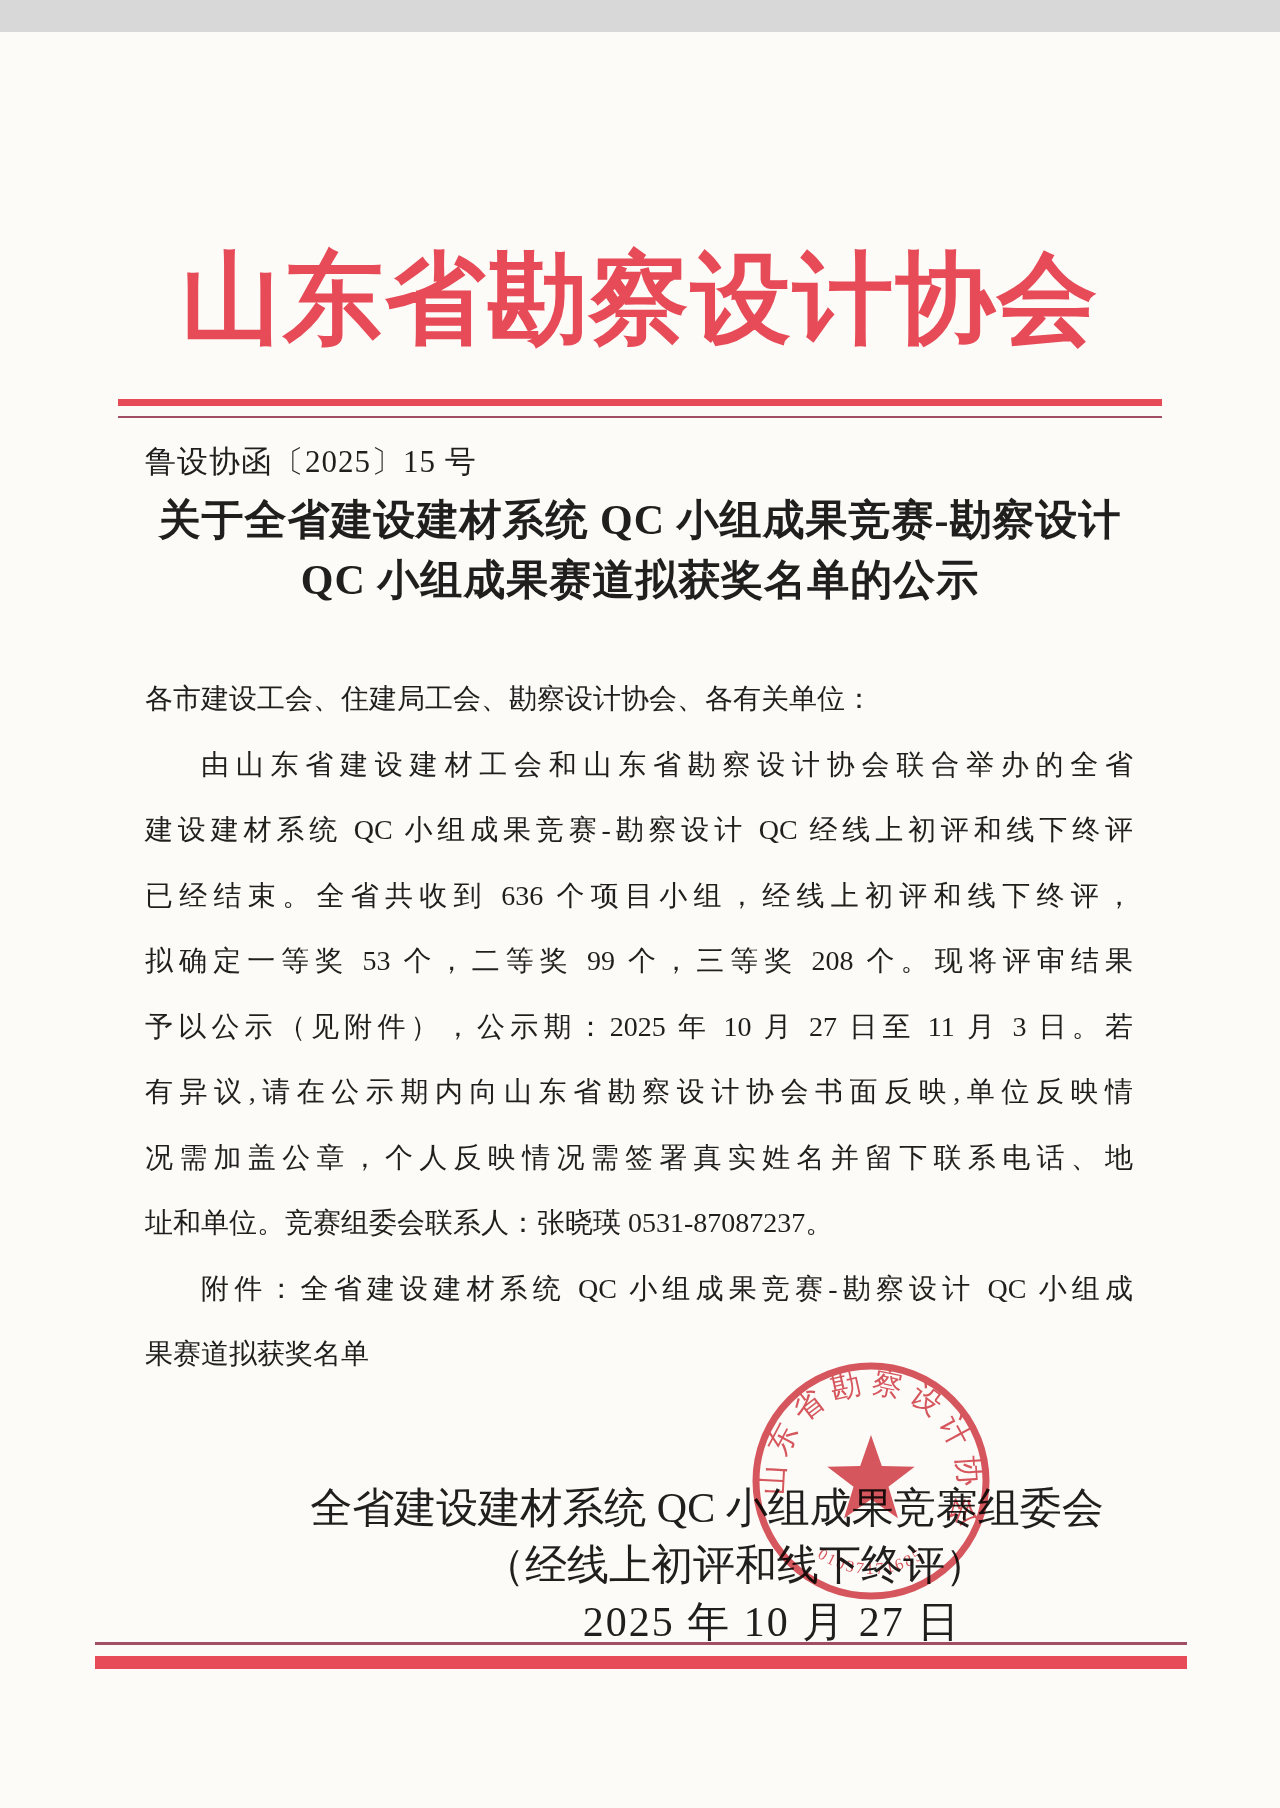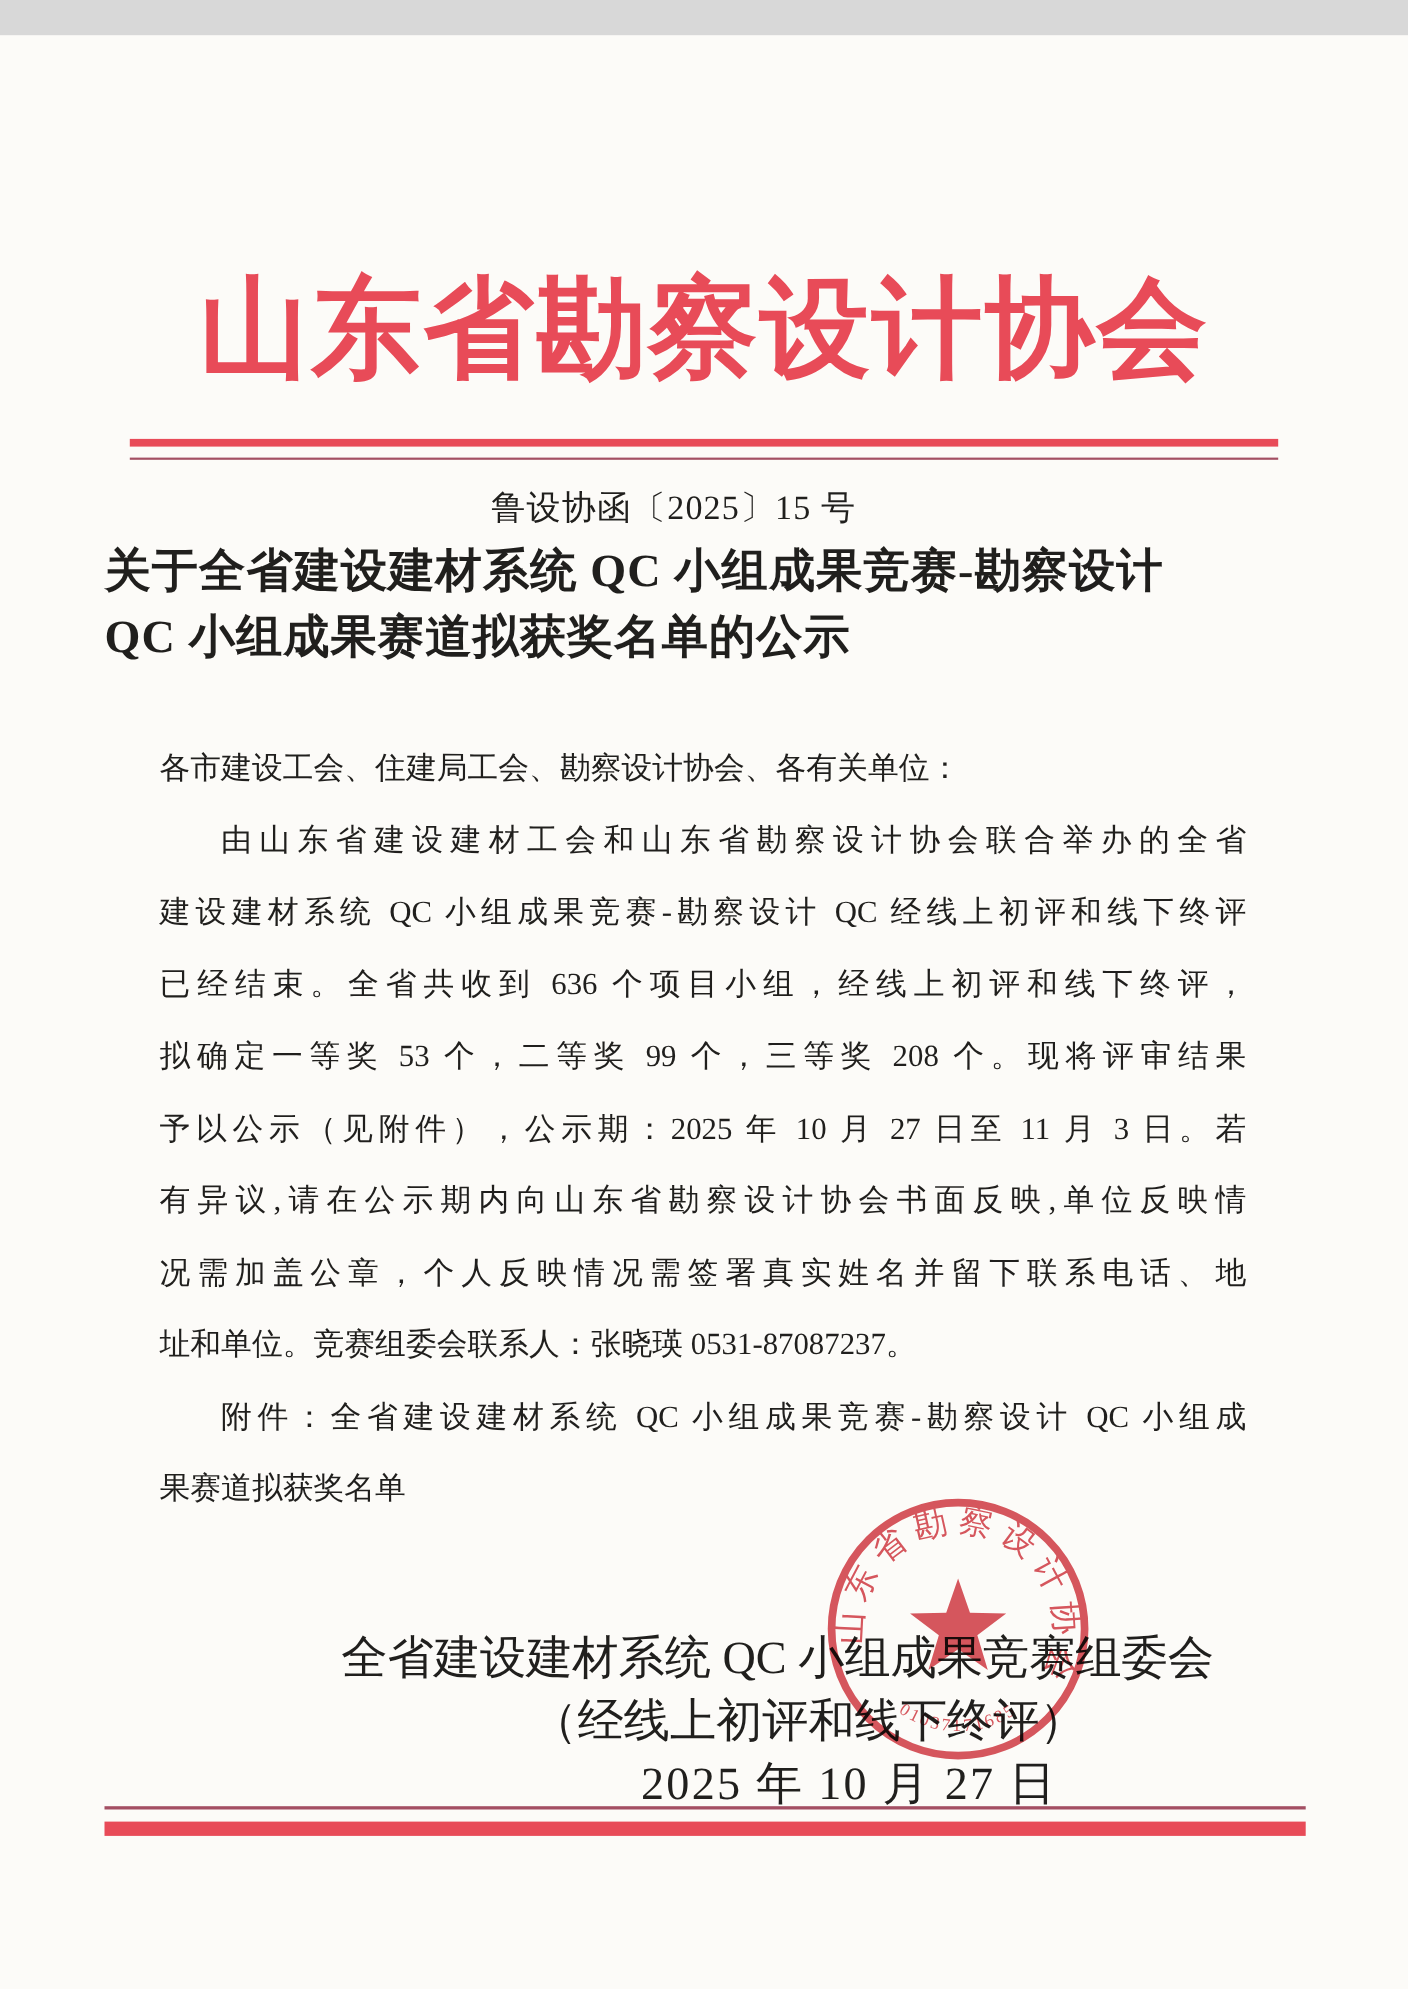--- a/index.html
+++ b/index.html
@@ -16,25 +16,25 @@
     overflow:hidden;color:var(--ink);margin-top:32px;
   }
   .letterhead{
     position:absolute;top:210px;left:0;width:100%;text-align:center;
     font-size:100px;font-weight:700;color:var(--brand-red);
     letter-spacing:2px;line-height:115px;white-space:nowrap;
   }
   .rule-thick{position:absolute;top:367px;left:118px;width:1044px;height:7px;background:var(--brand-red);}
   .rule-thin{position:absolute;top:384px;left:118px;width:1044px;height:2px;background:var(--rule-thin);}
   .doc-number{
-    position:absolute;top:408px;left:145px;width:935px;text-align:center;
+    position:absolute;top:408px;left:145px;width:935px;text-align:left;
     font-size:31px;line-height:44px;letter-spacing:1px;
   }
   .title{
-    position:absolute;top:458px;left:95px;width:1090px;text-align:left;
+    position:absolute;top:458px;left:95px;width:1090px;text-align:center;
     font-weight:700;font-size:42px;line-height:60px;letter-spacing:1px;
   }
   .body-text{
     position:absolute;top:634px;left:145px;width:988px;
     font-size:28px;line-height:65.5px;
   }
   .body-text .line{text-align:justify;text-align-last:justify;}
   .body-text .salutation{text-align:left;text-align-last:left;}
   .para .line:first-child,.attach .line:first-child{text-indent:2em;}
   .para .line:last-child,.attach .line:last-child{text-align-last:left;}

